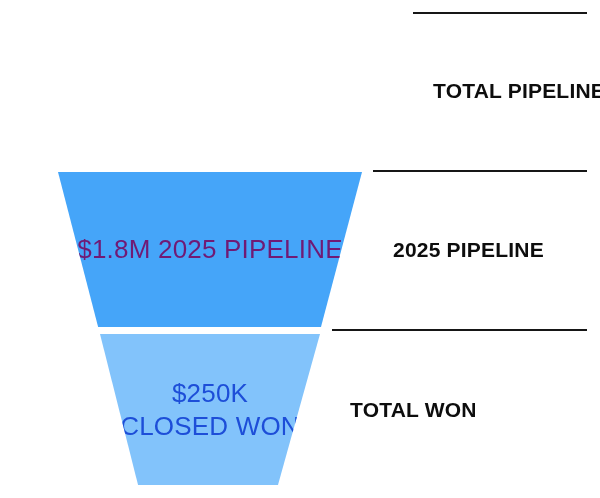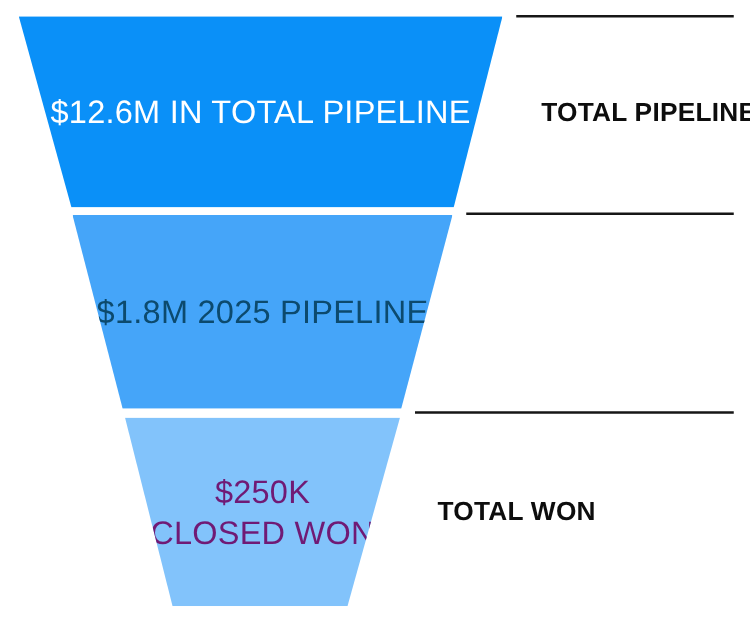--- a/index.html
+++ b/index.html
@@ -42,32 +42,30 @@
   }
   #label-0{left:433px;top:91px;}
   #label-1{left:393px;top:250px;}
   #label-2{left:350px;top:410px;}
 </style>
 </head>
 <body>
 
 <div class="canvas">
 
-  <div class="stage" id="stage-0" style="background: rgb(10, 144, 248); color: rgb(255, 255, 255);">
-    <span class="stage-text">$12.6M IN TOTAL PIPELINE</span>
-  </div>
 
-  <div class="stage" id="stage-1" style="background: rgb(69, 165, 249); color: #0c4a6e;">
+  <div class="stage" id="stage-1" style="background: rgb(69, 165, 249); color: #701a75;">
     <span class="stage-text">$1.8M 2025 PIPELINE</span>
   </div>
 
-  <div class="stage" id="stage-2" style="background: rgb(130, 195, 251); color: #701a75;">
+  <div class="stage" id="stage-2" style="background: rgb(130, 195, 251); color: #1d4ed8;">
     <span class="stage-text">$250K CLOSED WON</span>
   </div>
 
   <div class="separator" id="sep-0" style="background: rgb(22, 22, 22);"></div>
   <div class="separator" id="sep-1" style="background: rgb(22, 22, 22);"></div>
   <div class="separator" id="sep-2" style="background: rgb(22, 22, 22);"></div>
 
   <div class="side-label" id="label-0">TOTAL PIPELINE</div>
+  <div class="side-label" id="label-1">2025 PIPELINE</div>
   <div class="side-label" id="label-2">TOTAL WON</div>
 
 </div>
 
 </body></html>

